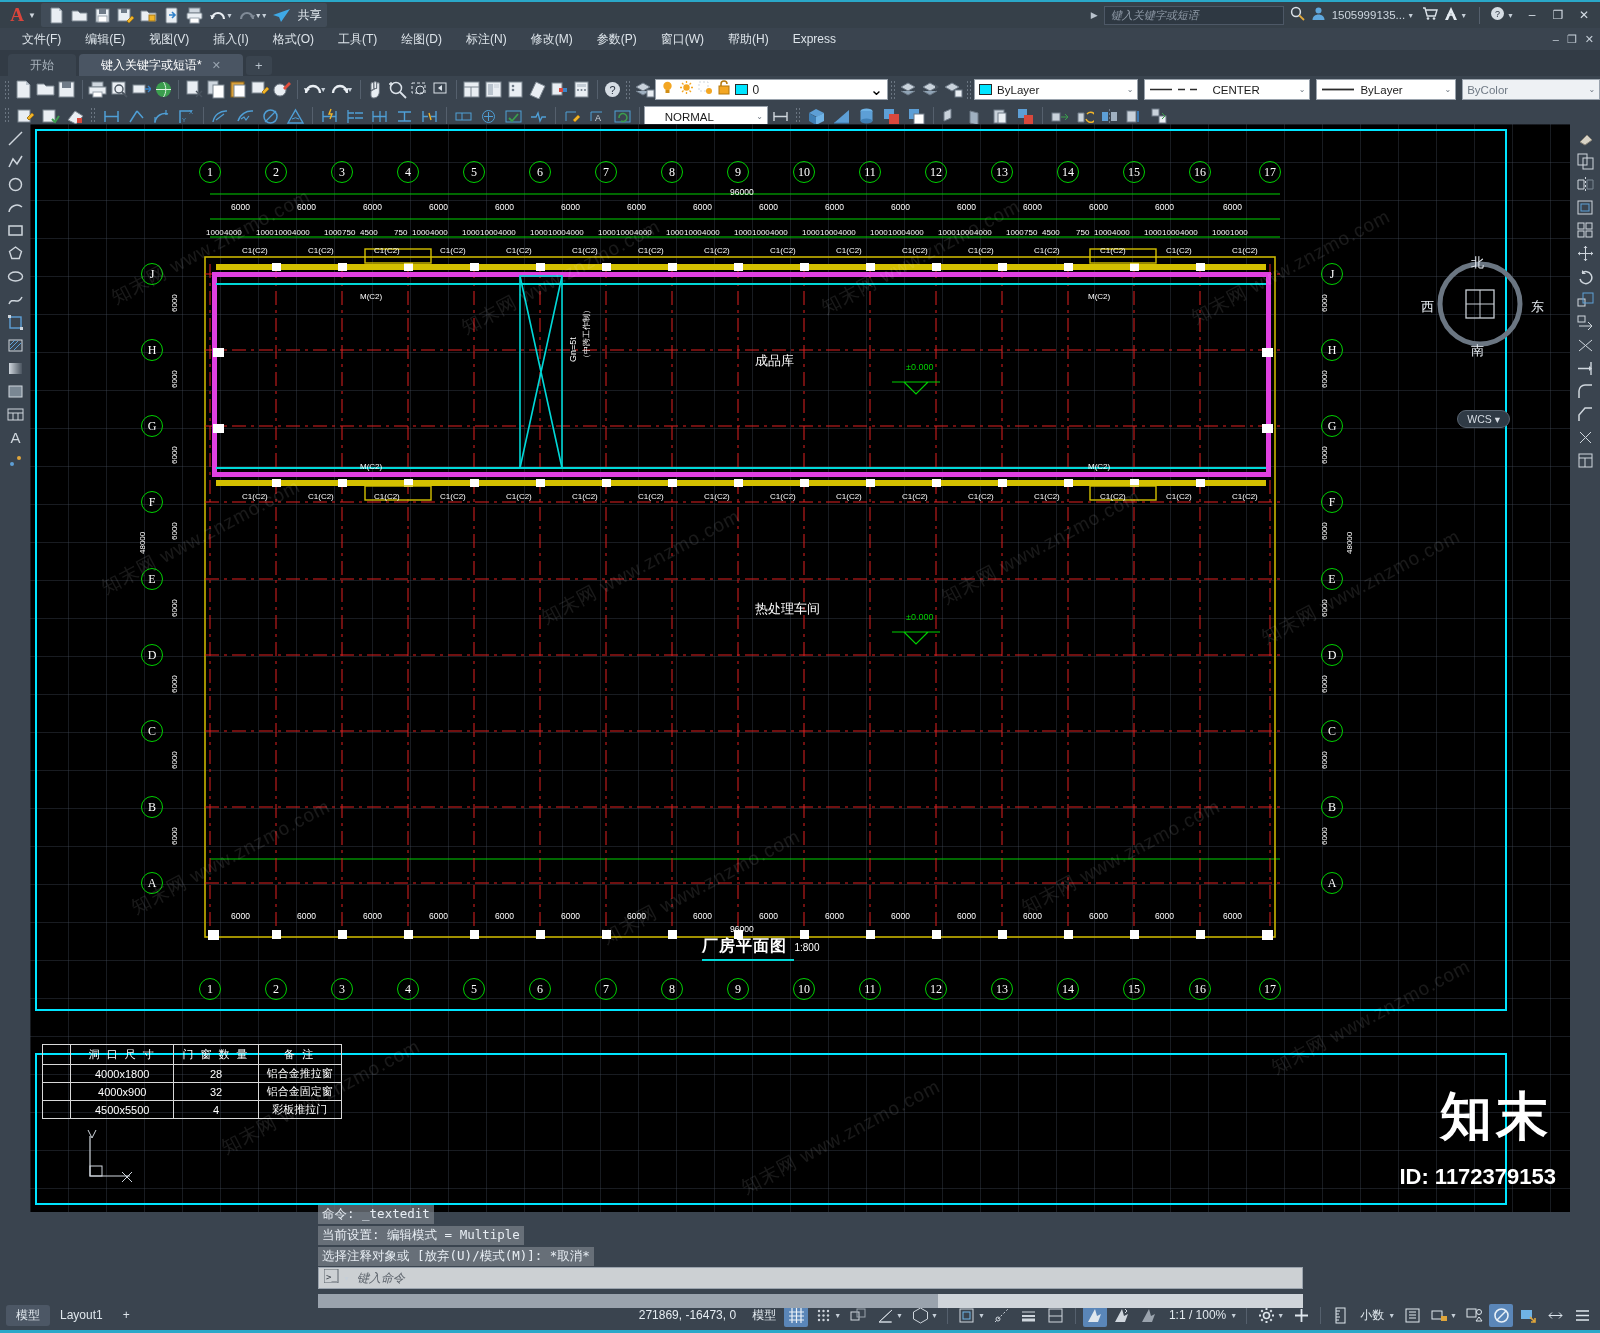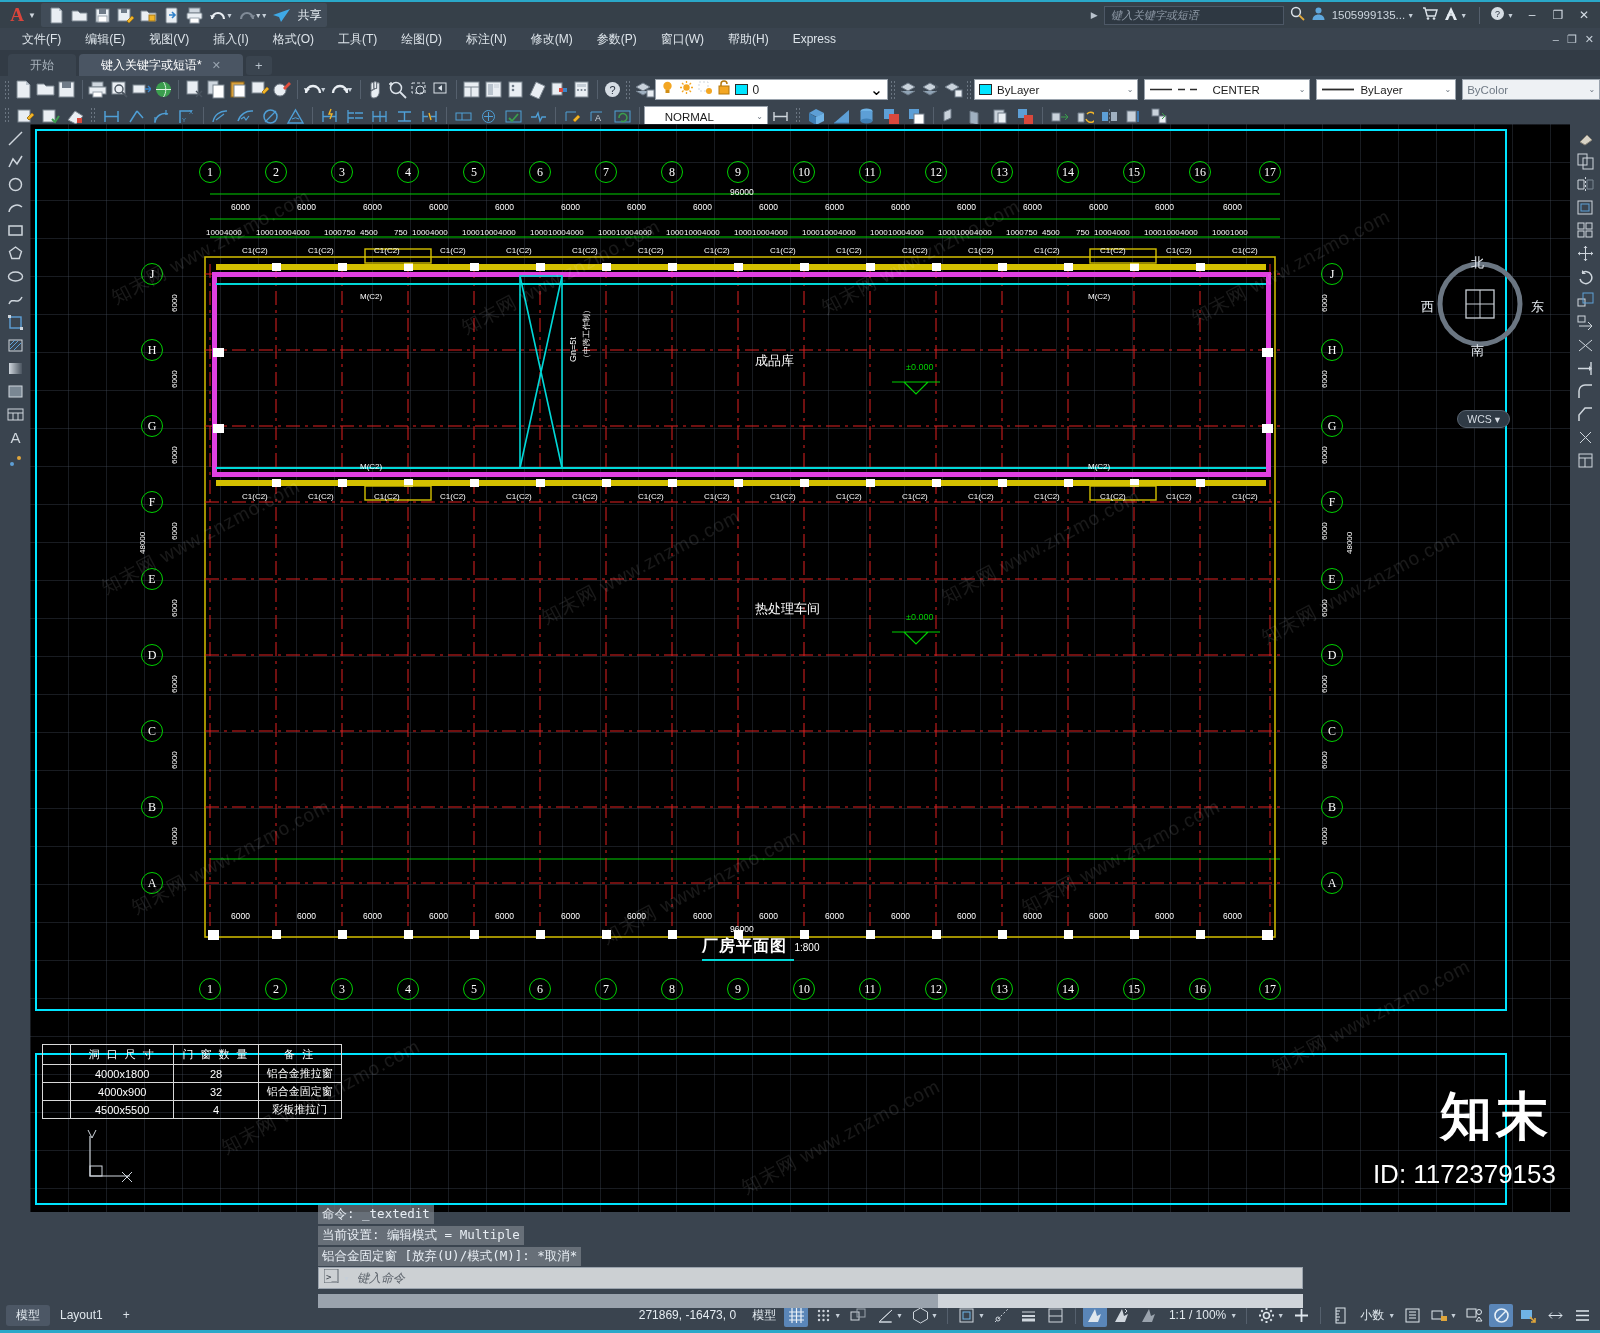--- a/index.html
+++ b/index.html
@@ -73,22 +73,22 @@
       linear-gradient(to right, rgba(70,80,95,.35) 1px, transparent 1px),
       linear-gradient(to bottom, rgba(70,80,95,.35) 1px, transparent 1px);
     background-size:38px 38px; }
   svg.dwg { position:absolute; inset:0; }
 
   
   .wm { position:absolute; color:rgba(255,255,255,.10); font-size:19px;
     transform:rotate(-28deg); white-space:nowrap; pointer-events:none; letter-spacing:1px;}
   .wmbig { position:absolute; right:18px; bottom:60px; color:#ffffff; font-weight:bold;
     font-size:52px; letter-spacing:4px; }
-  .wmid { position:absolute; right:14px; bottom:22px; color:#ffffff; font-weight:normal;
-    font-size:26px; }
+  .wmid { position:absolute; right:14px; bottom:22px; color:#ffffff; font-weight:bold;
+    font-size:22px; }
 
   
   .cmdwrap { position:absolute; left:318px; bottom:66px; width:560px; z-index:6;}
   .cmdline { background:rgba(120,128,136,.72); color:#e8eef4; font-size:12.5px;
     font-family:"DejaVu Sans Mono", monospace; padding:1px 4px; margin-bottom:1px; display:inline-block;}
   .cmdinput { position:absolute; left:318px; bottom:44px; width:985px; height:22px;
     background:rgba(215,218,222,.93); border:1px solid #9aa3ad; display:flex; align-items:center;
     gap:5px; padding-left:5px; z-index:6;}
   .cmdinput .ph { color:#5d646c; font-size:12px; font-style:italic; }
 
@@ -1334,21 +1334,21 @@
     <div class="wm" style="left:180px; top:960px;">知末网 www.znzmo.com</div>
     <div class="wm" style="left:700px; top:1000px;">知末网 www.znzmo.com</div>
 
     <div class="wmbig">知末</div>
     <div class="wmid">ID: 1172379153</div>
   </div>
 
   <div class="cmdwrap">
     <div class="cmdline">命令: _textedit</div><br>
     <div class="cmdline">当前设置: 编辑模式 = Multiple</div><br>
-    <div class="cmdline">铝合金固定窗 [放弃(U)/模式(M)]: *取消*</div>
+    <div class="cmdline">选择注释对象或 [放弃(U)/模式(M)]: *取消*</div>
   </div>
 
   <div class="scrollh">
     <div class="thumb"></div>
   </div>
 
   <div class="cmdinput">
     <span>
       <svg width="18" height="14" viewBox="0 0 18 14">
           <rect x="0" y="0" width="14" height="14" fill="none" stroke="#5d646c"></rect>

